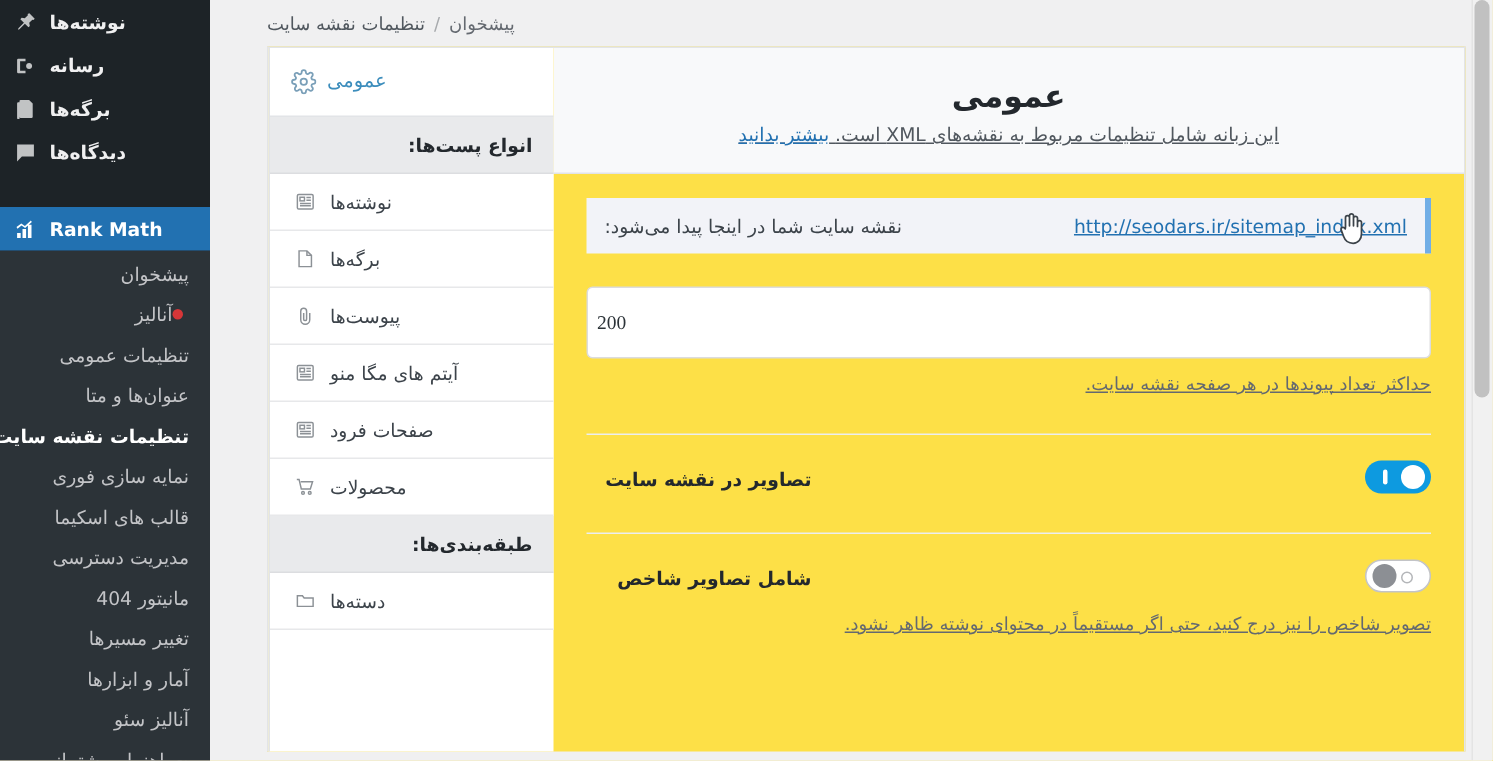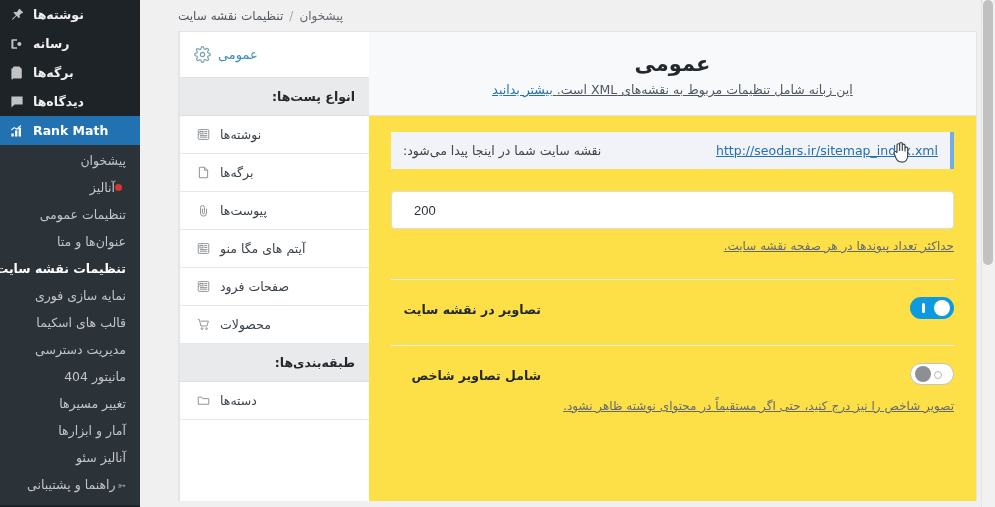--- a/index.html
+++ b/index.html
@@ -45,20 +45,21 @@
     display: inline-flex; align-items: center; justify-content: center;
     opacity: .78;
     flex: 0 0 18px;
   }
   .am-item .am-ico svg { display:block; }
   .am-item .am-label { font-weight: 600; font-size: 12.5px; letter-spacing: 0; }
   .am-item.current {
     background: #2271b1;
     color: #fff;
     position: relative;
+    margin-top: 22px;
   }
   .am-item.current .am-ico { opacity: 1; }
   .am-item.current::after {
     content: "";
     position: absolute;
     left: -8px; top: 50%;
     margin-top: -8px;
     border: 8px solid transparent;
     border-left-color: #fff;
     border-right: 0;
@@ -229,30 +230,30 @@
     min-width: 150px;
     font-size: 12.5px;
     font-weight: 700;
     color: #23282d;
     padding-top: 8px;
     text-align: right;
   }
   .field-ctrl { flex: 1; min-width: 0; }
   .num-input {
     width: 100%;
-    height: 38px;
+    height: 48px;
     border: 1px solid #dcdcde;
     border-radius: 4px;
     background: #fff;
-    padding: 0 22px;
+    padding: 0 6px;
     font-size: 13px;
     color: #2c3338;
     text-align: left;
     direction: ltr;
-    font-family: Liberation Sans, sans-serif;
+    font-family: Liberation Serif, serif;
   }
   .help {
     font-size: 12px;
     color: #646970;
     line-height: 1.75;
     margin: 7px 0 0;
     text-align: right;
     text-decoration: underline;
   }
   .divider { border-top: 1px solid #eceef0; margin: 16px 0 14px; }

